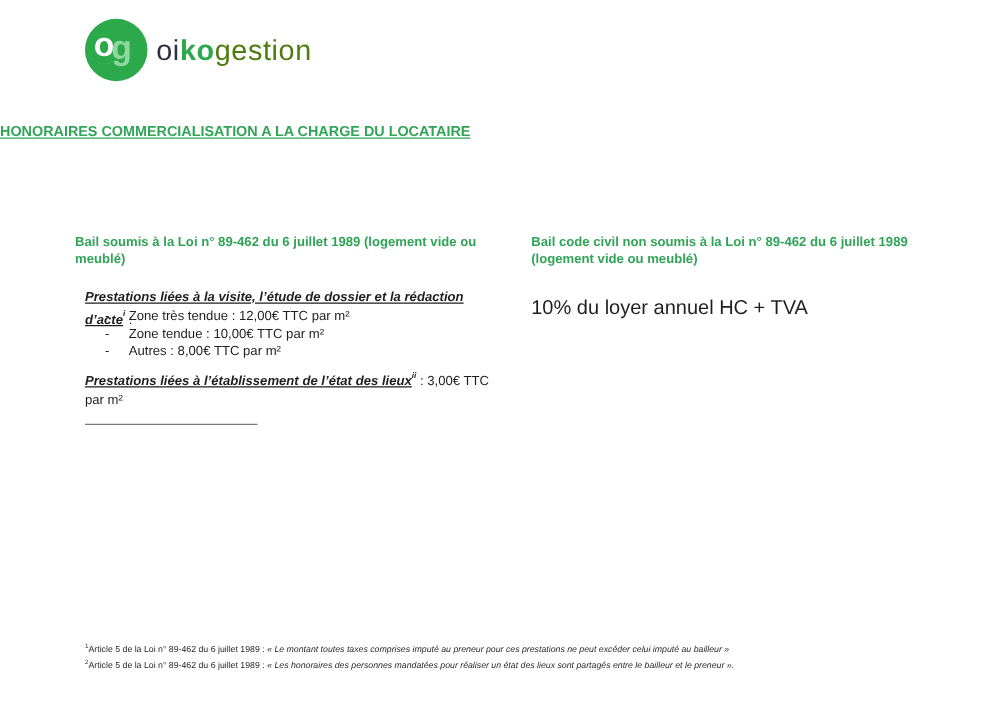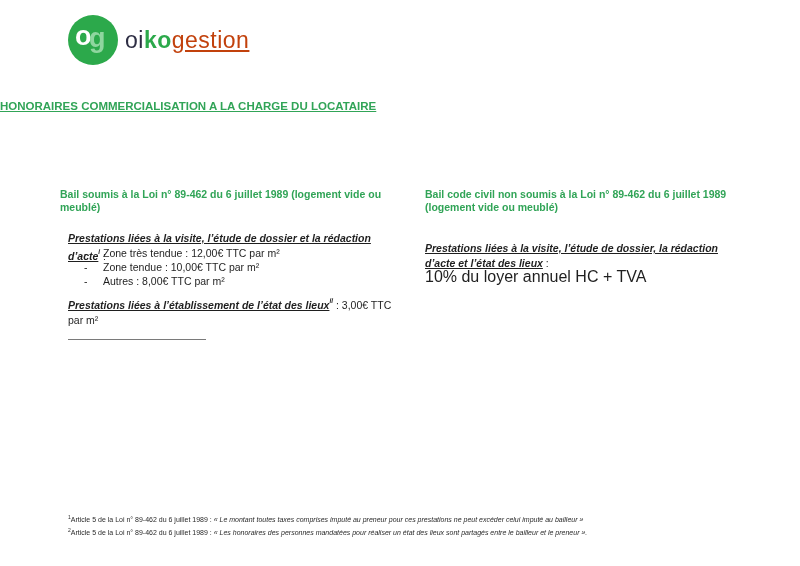--- a/index.html
+++ b/index.html
@@ -22,21 +22,21 @@
     position:absolute;left:7px;top:8px;
     font-size:27px;font-weight:700;color:#ffffff;line-height:1;
   }
   .logo-circle .l2{
     position:absolute;left:21px;top:10px;
     font-size:27px;font-weight:700;color:#8FD69F;line-height:1;
   }
   .brand{margin-left:7px;font-size:23px;letter-spacing:.5px;}
   .brand .b1{font-weight:400;color:#2e2e44;}
   .brand .b2{font-weight:700;color:#2CA94B;}
-  .brand .b3{font-weight:400;color:#c2410c;text-decoration:underline;}
+  .brand .b3{font-weight:400;color:#4d7c0f;}
 
   
   .doc-title{
     position:absolute;left:0;top:100px;width:100%;
     font-size:11.5px;font-weight:700;color:#31A457;
     text-decoration:underline;
   }
 
   
   .col-heading{
@@ -112,23 +112,20 @@
     </div>
   </div>
 
   <div class="left-sec2">
     <span class="sec-label">Prestations liées à l’établissement de l’état des lieux</span><span class="fn-ref">ii</span><span class="sec-suffix"> : 3,00€ TTC par m²</span>
   </div>
 
   <div class="separator"></div>
 
   <div class="right-sec1">
-    <div>
-      <span class="sec-label">Prestations liées à la visite, l’étude de dossier, la rédaction d’acte et l’état des lieux</span><span class="sec-suffix"> :</span>
-    </div>
     <div class="right-value">10% du loyer annuel HC + TVA</div>
   </div>
 
   <div class="footnotes">
     <div class="footnote">
       <span class="marker">1</span><span>Article 5 de la Loi n° 89-462 du 6 juillet 1989 : </span><span class="quote">« Le montant toutes taxes comprises imputé au preneur pour ces prestations ne peut excéder celui imputé au bailleur »</span>
     </div>
     <div class="footnote">
       <span class="marker">2</span><span>Article 5 de la Loi n° 89-462 du 6 juillet 1989 : </span><span class="quote">« Les honoraires des personnes mandatées pour réaliser un état des lieux sont partagés entre le bailleur et le preneur ».</span>
     </div>

